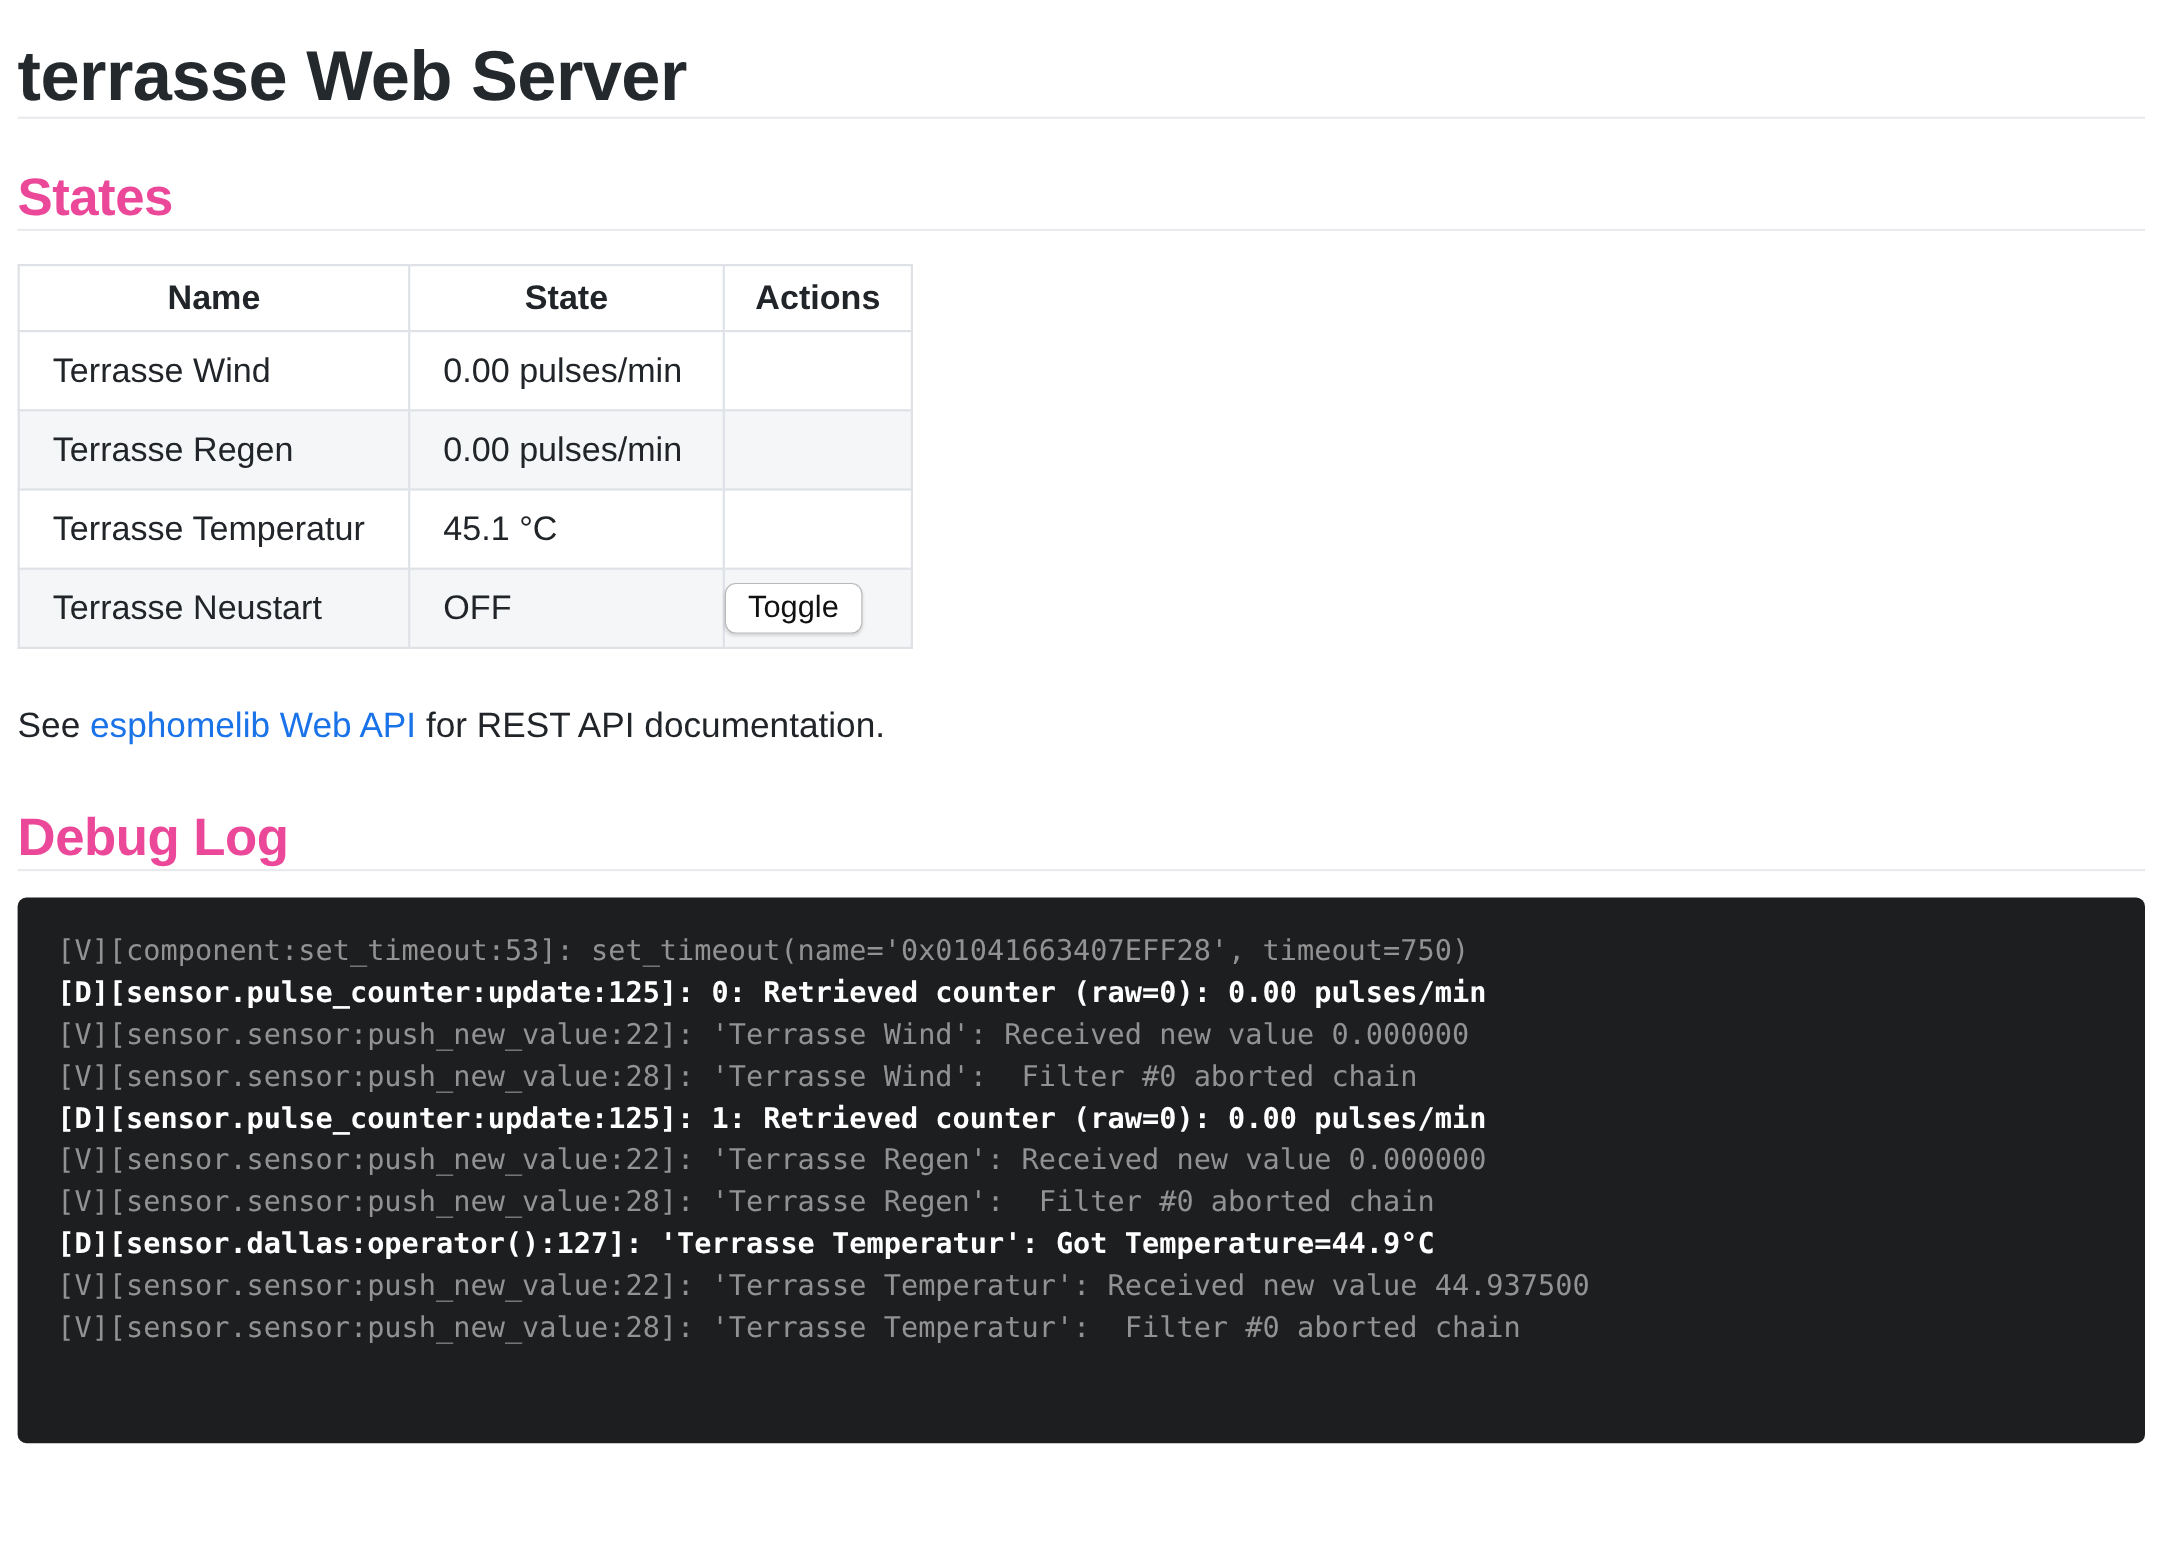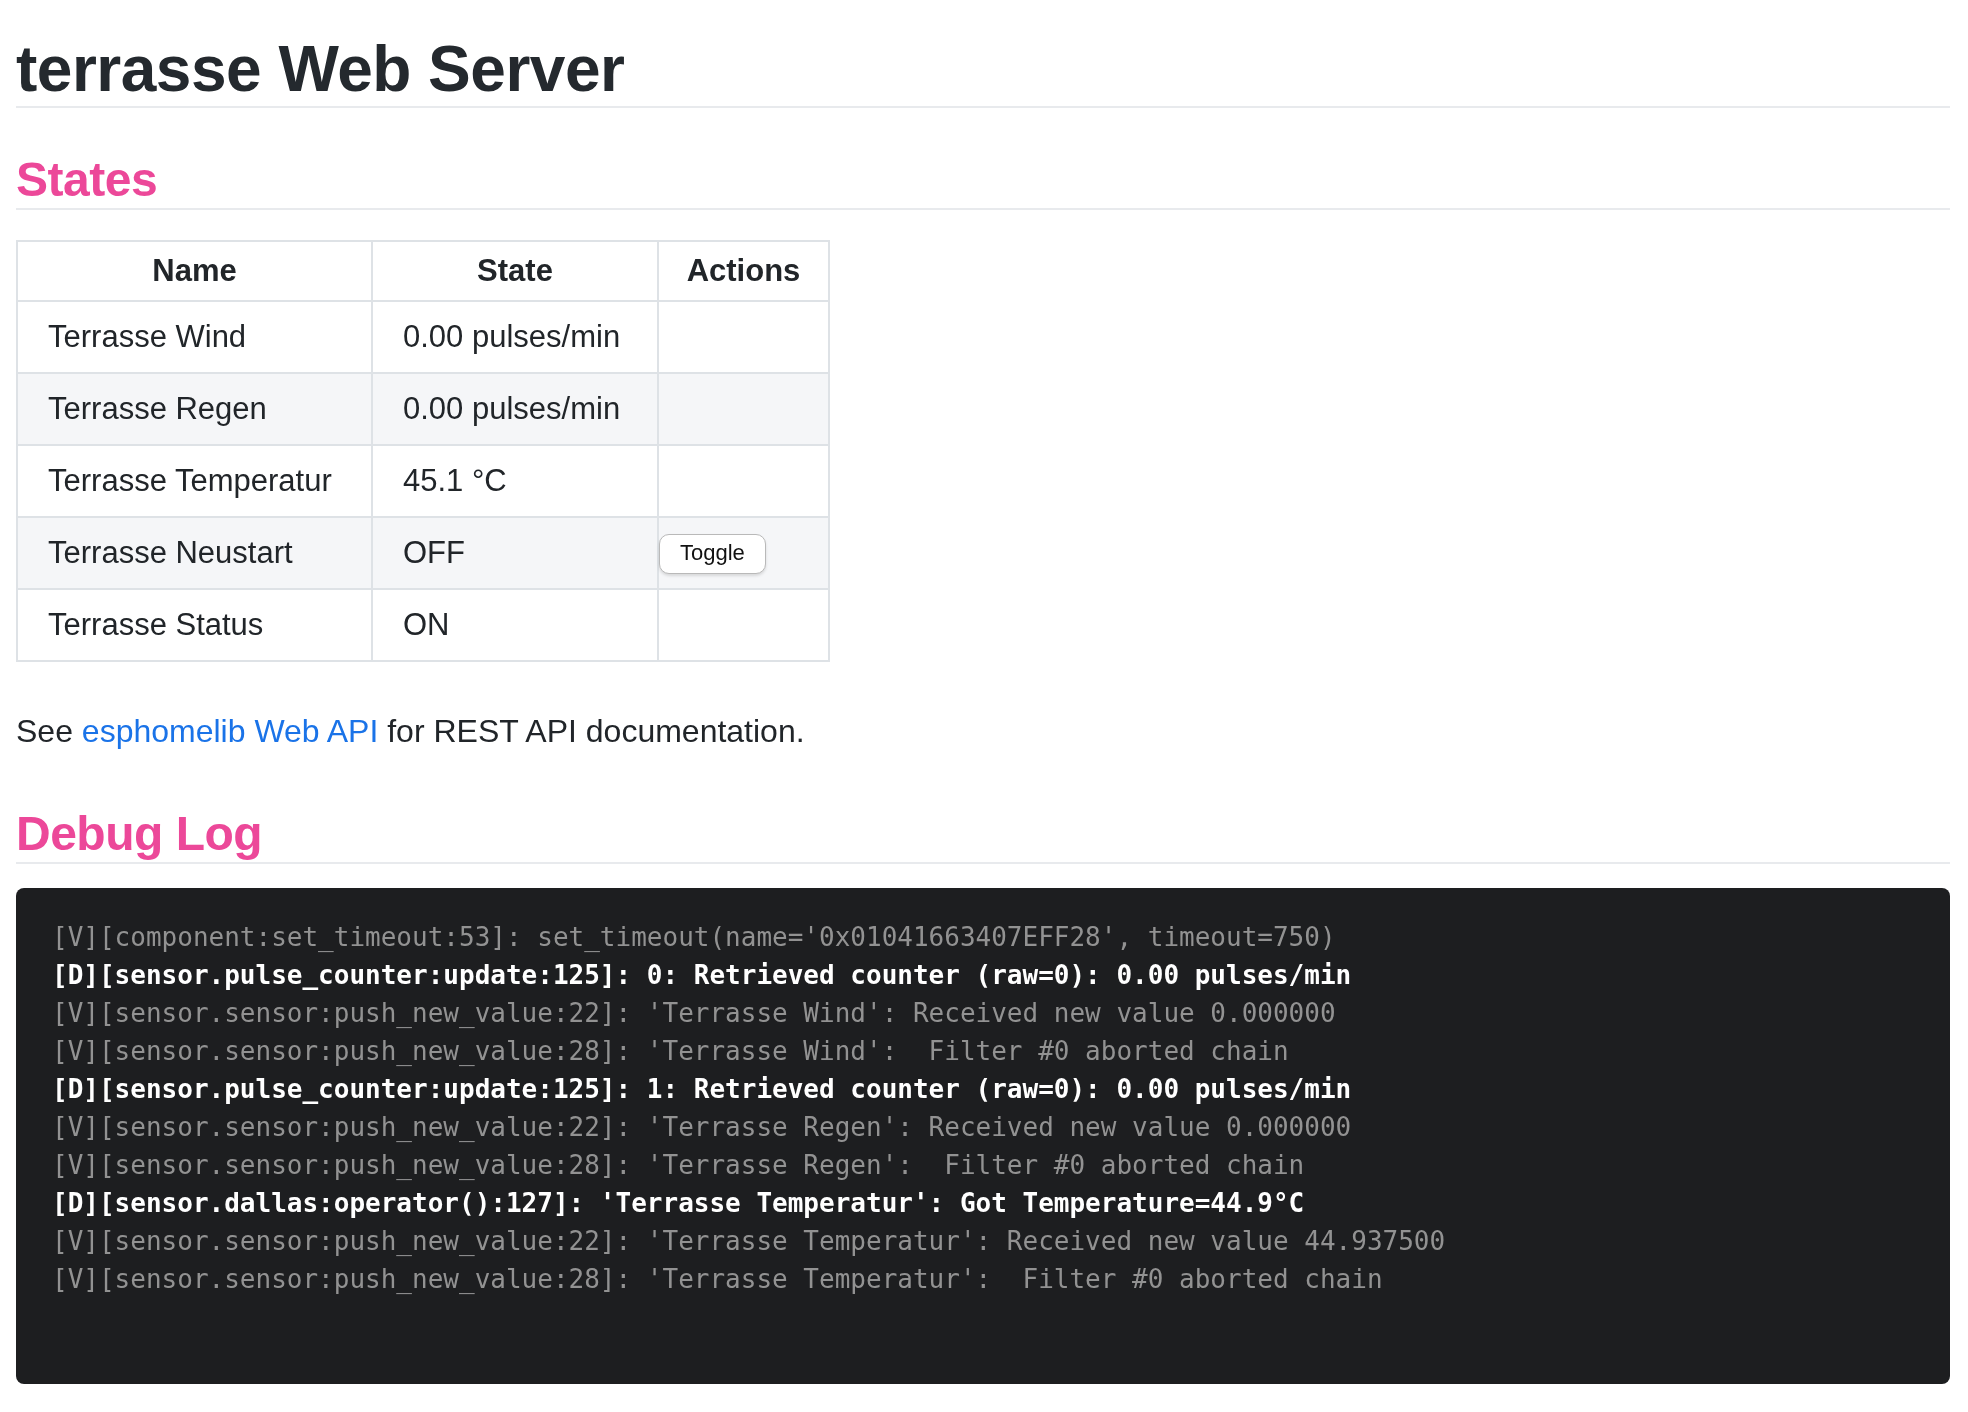--- a/index.html
+++ b/index.html
@@ -48,21 +48,21 @@
     font-size: 31px; padding: 0 10px 0 30px; text-align: left;
   }
   .states-table tbody tr:nth-child(even) { background: #f5f6f8; }
   .col-name  { width: 355px; }
   .col-state { width: 286px; }
   .col-actions { width: 171px; }
   .actions-cell { text-align: center; padding: 0 !important; }
 
   button.toggle-button {
     font-family: "Liberation Sans", sans-serif;
-    font-size: 22px; color: #111;
+    font-size: 28px; color: #111;
     background: #ffffff;
     border: 1px solid #b9b9b9;
     border-radius: 10px;
     padding: 5px 20px 7px 20px;
     box-shadow: 0 2px 3px rgba(0,0,0,0.12);
     cursor: pointer;
   }
 
   p.api-note {
     margin: 50px 0 0 0;
@@ -126,25 +126,20 @@
         <td>45.1 °C</td>
         <td class="actions-cell"></td>
       </tr>
       <tr>
         <td>Terrasse Neustart</td>
         <td>OFF</td>
         <td class="actions-cell">
           <button class="toggle-button">Toggle</button>
         </td>
       </tr>
-      <tr>
-        <td>Terrasse Status</td>
-        <td>ON</td>
-        <td class="actions-cell"></td>
-      </tr>
     </tbody>
   </table>
 
   <p class="api-note"><span>See </span><a href="#" class="api-link">esphomelib Web API</a><span> for REST API documentation.</span></p>
 
   <h2 class="section-heading debug-heading">Debug Log</h2>
   <hr class="divider hr3">
 
   <div class="log-panel">
     <div class="log-line level-V">[V][component:set_timeout:53]: set_timeout(name='0x01041663407EFF28', timeout=750)</div>

